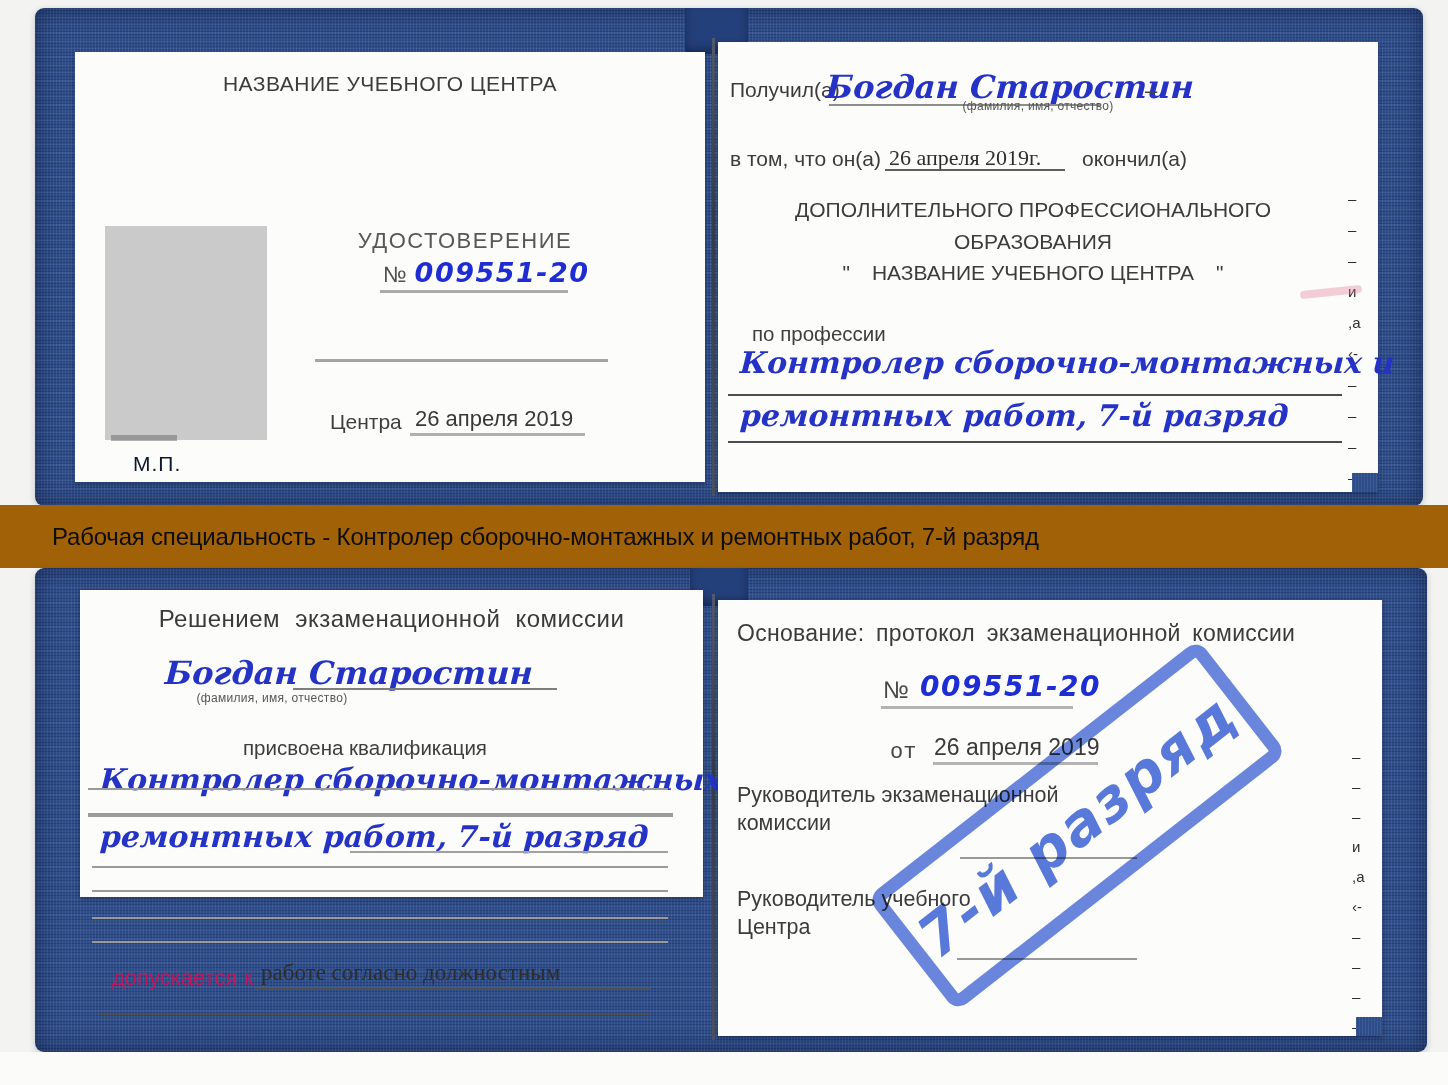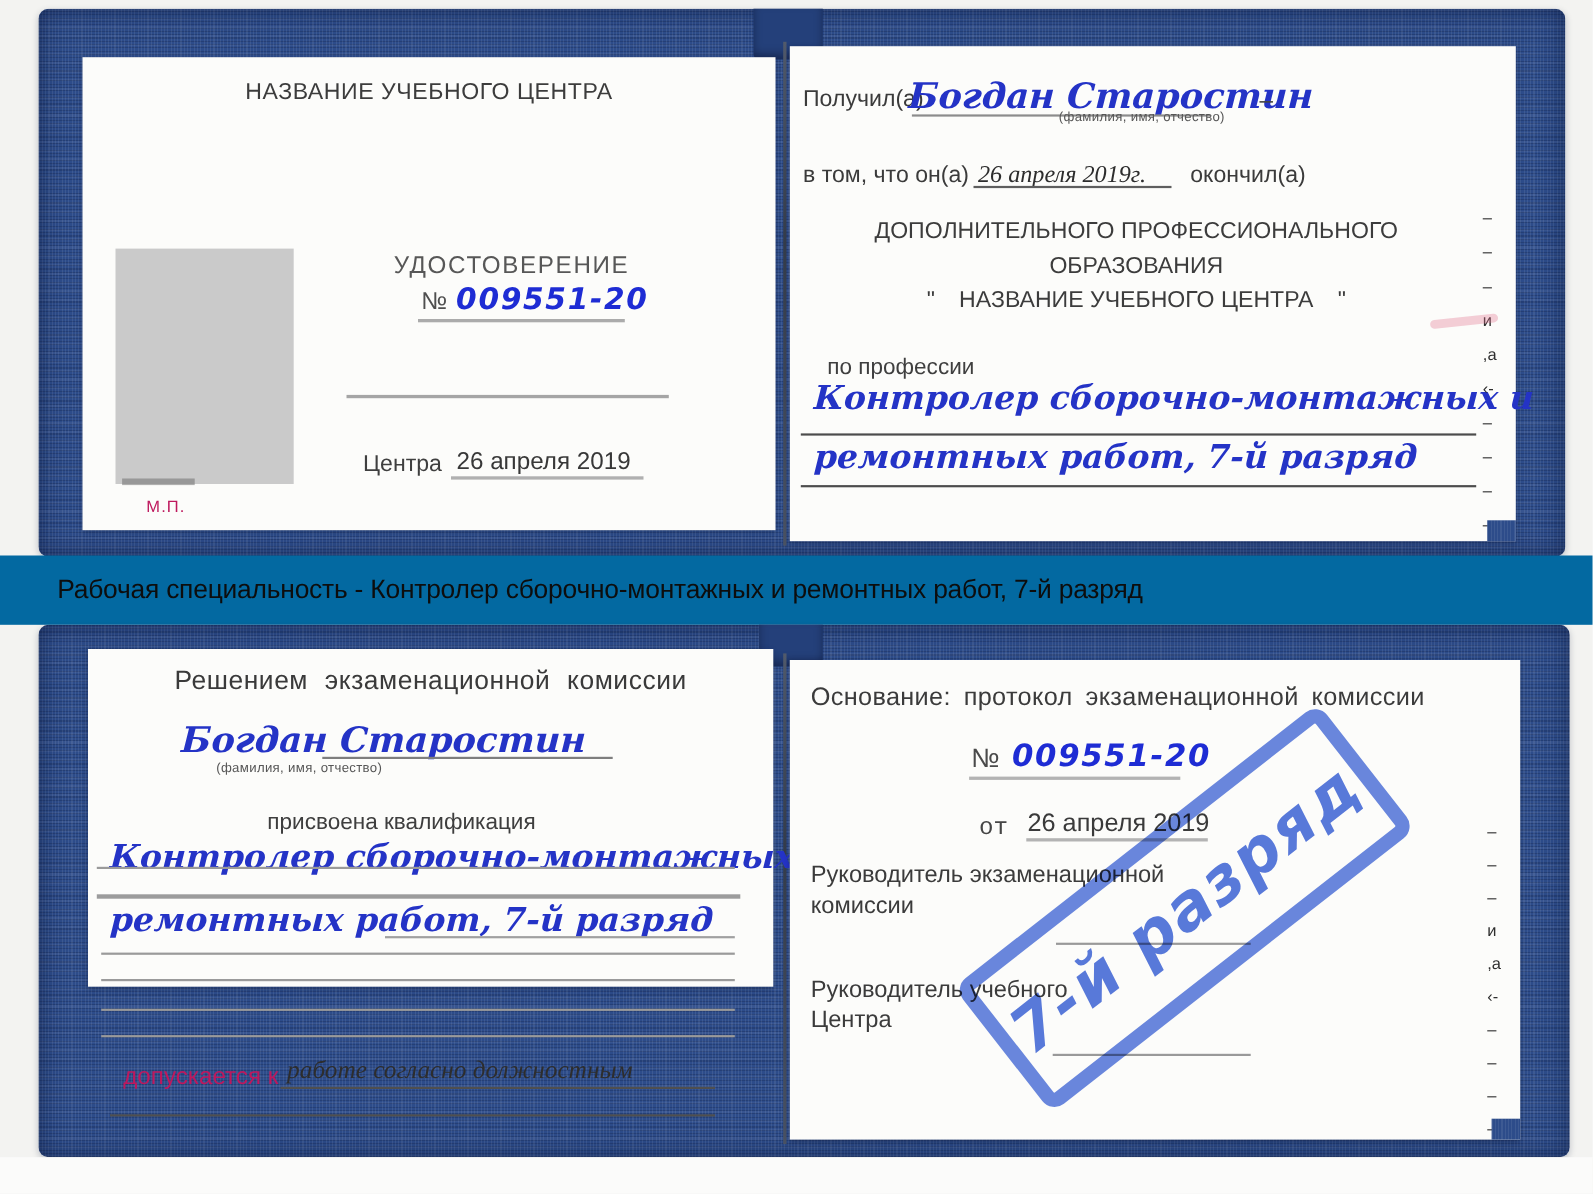--- a/index.html
+++ b/index.html
@@ -33,41 +33,41 @@
   .notch{position:absolute;right:0;bottom:0;width:26px;height:19px;background:#2d4c8a;
     background-image:repeating-linear-gradient(90deg, rgba(255,255,255,.08) 0 1px, rgba(0,0,0,0) 1px 3px);}
 
   
   .abs{position:absolute;}
   .print{color:#3b3b3b;}
   .hand{font-family:"DejaVu Serif",serif;font-style:italic;font-weight:bold;
         color:#2433c6;white-space:nowrap;transform:skewX(-3deg);}
   .hand-num{font-family:"DejaVu Sans",sans-serif;font-style:italic;font-weight:bold;
             color:#1e2cd4;letter-spacing:1.5px;white-space:nowrap;}
-  .serif-fill{font-family:"Liberation Serif",serif;font-style:italic;color:#2d2d2d;white-space:nowrap;}
+  .serif-fill{font-family:"Liberation Serif",serif;color:#2d2d2d;white-space:nowrap;}
   .rule{position:absolute;background:#9c9c9c;height:2px;}
   .hint{font-size:12px;color:#565656;letter-spacing:.3px;white-space:nowrap;}
   .edge-marks{position:absolute;white-space:pre-line;font-size:15px;color:#2e2e2e;
               text-align:left;}
   .smudge{position:absolute;background:rgba(226,110,140,.33);border-radius:4px;transform:rotate(-6deg);}
 
   
   .tl-title{top:20px;left:0;width:100%;text-align:center;font-size:21px;letter-spacing:.5px;color:#3c3c3c;}
   .tl-photo{left:30px;top:174px;width:162px;height:214px;background:#cacaca;}
   .tl-photo-strip{left:36px;top:383px;width:66px;height:6px;background:#6f6f6f;opacity:.55;}
   .tl-doctitle{left:200px;top:176px;width:380px;text-align:center;font-size:22px;
                letter-spacing:1.5px;color:#575757;}
   .tl-numrow{left:308px;top:205px;font-size:22px;color:#4f4f4f;}
   .tl-numrow .hand-num{font-size:27px;margin-left:8px;}
   .tl-numrule{left:305px;top:238px;width:188px;height:3px;background:#ababab;}
   .tl-midrule{left:240px;top:307px;width:293px;height:3px;background:#a5a5a5;}
   .tl-issued-label{left:255px;top:358px;font-size:21px;color:#3f3f3f;}
   .tl-issued-date{left:340px;top:354px;font-size:22px;color:#383838;}
   .tl-issuedrule{left:335px;top:381px;width:175px;height:3px;background:#b0b0b0;}
-  .tl-seal{left:58px;top:400px;font-size:15px;letter-spacing:1px;color:#be185d;}
+  .tl-seal{left:58px;top:400px;font-size:21px;letter-spacing:1px;color:#0f172a;}
 
   
   .tr-received{left:12px;top:36px;font-size:21px;}
   .tr-name{left:108px;top:26px;font-size:32px;}
   .tr-namerule{left:111px;top:62px;width:271px;background:#8c8c8c;}
   .tr-dash{left:427px;top:36px;font-size:22px;color:#444;}
   .tr-hint{left:195px;top:57px;width:250px;text-align:center;}
   .tr-that{left:12px;top:105px;font-size:21px;}
   .tr-fdate{left:171px;top:103px;font-size:22px;}
   .tr-fdaterule{left:167px;top:127px;width:180px;background:#5e5e5e;}
@@ -76,21 +76,21 @@
   .tr-org .q{margin:0 22px;}
   .tr-proflabel{left:34px;top:280px;font-size:20.5px;color:#3f3f3f;}
   .tr-prof1{left:22px;top:303px;font-size:30px;}
   .tr-profrule1{left:10px;top:352px;width:614px;background:#4c4c4c;}
   .tr-prof2{left:22px;top:356px;font-size:30px;}
   .tr-profrule2{left:10px;top:399px;width:614px;background:#4c4c4c;}
   .tr-marks{left:630px;top:141px;width:26px;line-height:31px;}
   .tr-smudge{left:582px;top:246px;width:62px;height:8px;}
 
   
-  .banner{position:absolute;left:0;top:505px;width:100%;height:63px;background:#0369a1;
+  .banner{position:absolute;left:0;top:505px;width:100%;height:63px;background:#a16207;
           display:flex;align-items:center;}
   .banner-text{margin-left:52px;font-size:24px;color:#0d0d0d;letter-spacing:-.2px;}
 
   
   .bl-heading{top:15px;left:0;width:100%;text-align:center;font-size:24px;
               word-spacing:8px;letter-spacing:.5px;color:#3a3a3a;}
   .bl-name{left:85px;top:64px;font-size:32px;}
   .bl-namerule{left:213px;top:98px;width:264px;background:#7e7e7e;}
   .bl-hint{left:107px;top:101px;width:170px;text-align:center;}
   .bl-quallabel{top:146px;left:0;width:570px;text-align:center;font-size:20.5px;color:#3e3e3e;}

